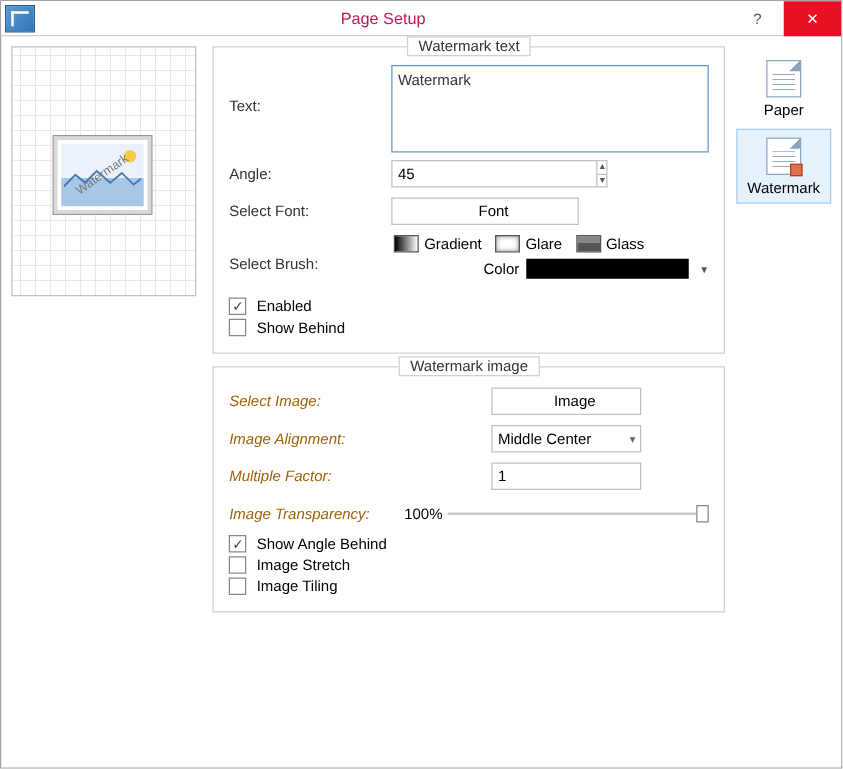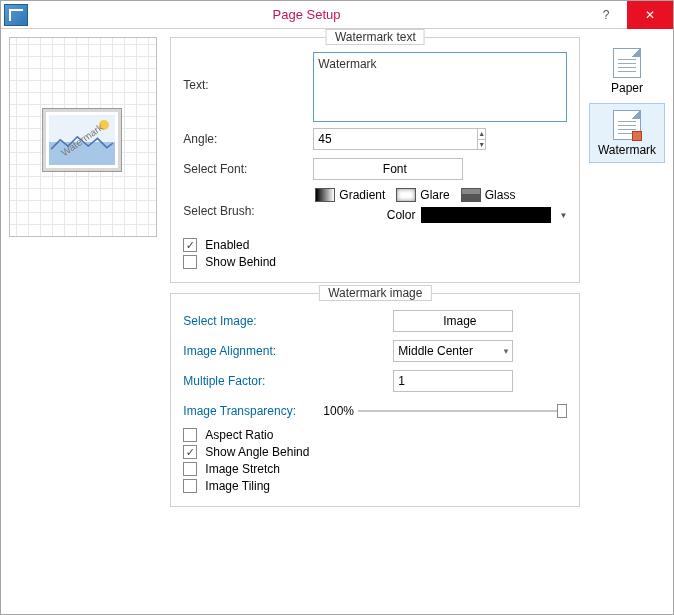--- a/index.html
+++ b/index.html
@@ -20,21 +20,21 @@
   .pv-img{position:absolute;inset:6px;background:linear-gradient(180deg,#eaf3fb 55%,#a7c7e7 55%);}
   .pv-mtn{position:absolute;bottom:12px;left:2px;right:2px;height:20px;}
   .pv-mtn svg{width:100%;height:100%;}
   .pv-sun{position:absolute;top:5px;right:6px;width:10px;height:10px;border-radius:50%;background:#f7c948;}
   .pv-wm{position:absolute;left:50%;top:50%;transform:translate(-50%,-50%) rotate(-35deg);color:#7a7a7a;font-size:10px;white-space:nowrap;}
   .center-col { flex:1; display:flex; flex-direction:column; gap:10px; }
   .fieldset { border:1px solid #d0d0d0; position:relative; padding:14px 12px 10px 12px; }
   .fs-legend { position:absolute; top:-9px; left:50%; transform:translateX(-50%); background:#fff; padding:0 8px; color:#333; border:1px solid #d0d0d0;}
   .row { display:flex; align-items:center; min-height:26px; margin-bottom:4px; }
   .lbl { width:130px; color:#333; }
-  .lbl2 { width:210px; color:#0369a1; }
+  .lbl2 { width:210px; color:#a16207;font-style:italic; }
   .textarea { width:254px; height:70px; border:1px solid #5b9bd5; padding:4px; resize:none; color:#333; outline:none;}
   .spinner { display:flex; width:150px;}
   .spinner input{flex:1;border:1px solid #c0c0c0;height:22px;padding:0 4px;}
   .spin-btns{width:16px;display:flex;flex-direction:column;border:1px solid #c0c0c0;border-left:none;}
   .spin-btns div{flex:1;display:flex;align-items:center;justify-content:center;font-size:7px;color:#555;}
   .spin-btns div+div{border-top:1px solid #c0c0c0;}
   .btn-wide{width:150px;height:22px;border:1px solid #c0c0c0;background:#fff;text-align:center;line-height:20px;padding-left:13px;}
   .brush-area{flex:1;}
   .brush-row{display:flex;gap:4px;margin-bottom:3px;}
   .brush-opt{display:flex;align-items:center;gap:4px;padding:1px 4px 1px 1px;border:1px solid transparent;}
@@ -189,24 +189,20 @@
           <div class="slider-row" style="flex:1;">
             <span>100%</span>
             <div class="slider">
                 <div class="slider-track"></div>
                 <div class="slider-thumb"></div>
               </div>
           </div>
           </div>
 
         <div class="chk">
-            <div class="chkbox"></div>
-            <span>Aspect Ratio</span>
-          </div>
-        <div class="chk">
             <div class="chkbox">✓</div>
             <span>Show Angle Behind</span>
           </div>
         <div class="chk">
             <div class="chkbox"></div>
             <span>Image Stretch</span>
           </div>
         <div class="chk">
             <div class="chkbox"></div>
             <span>Image Tiling</span>

